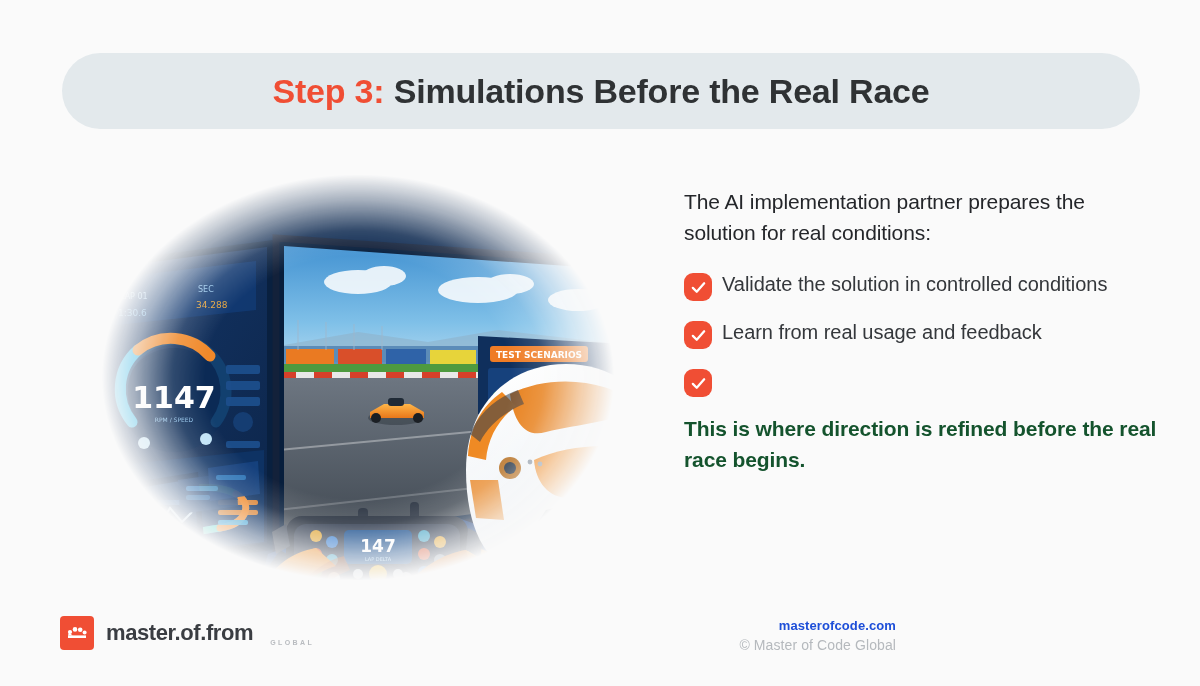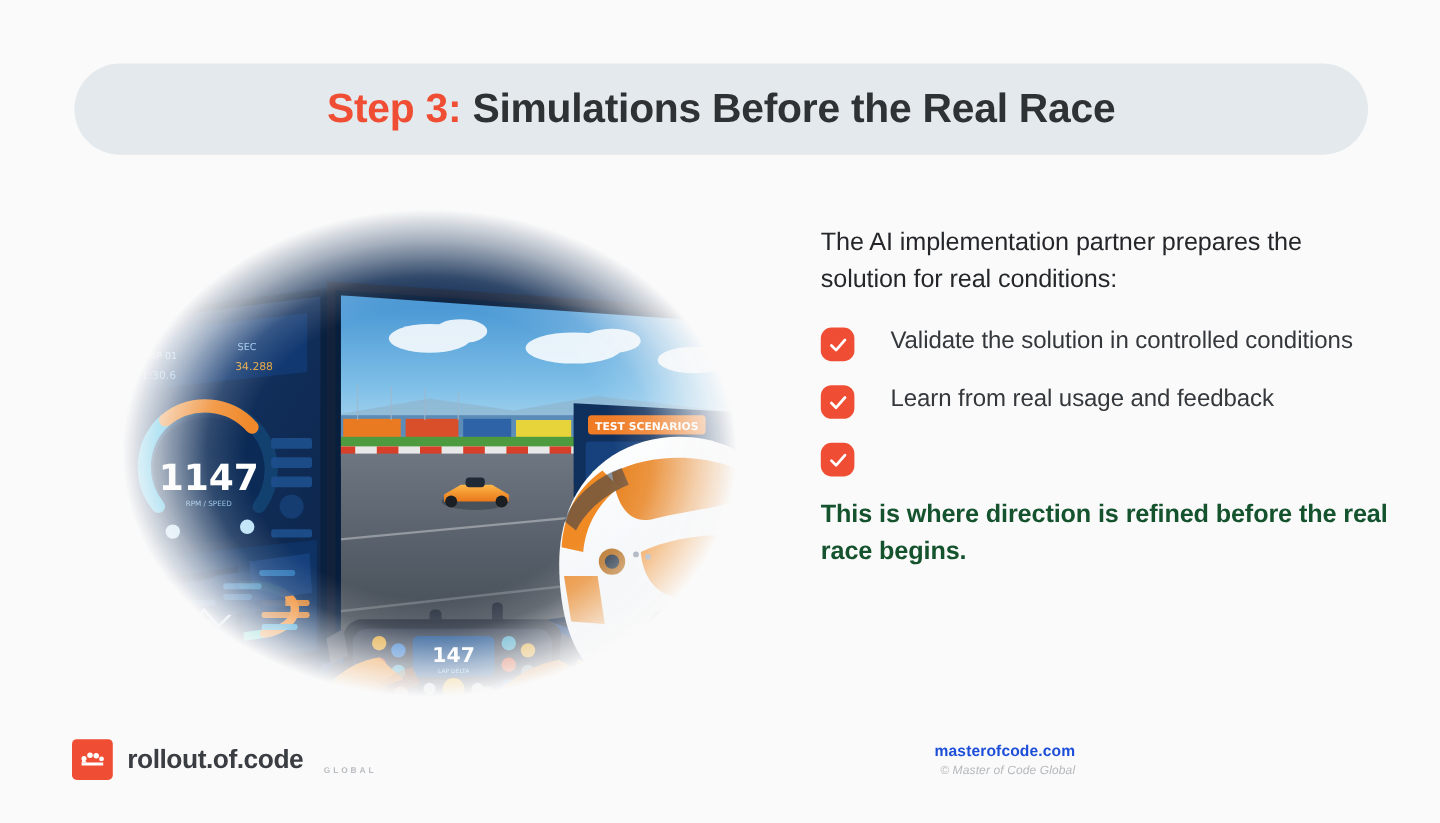--- a/index.html
+++ b/index.html
@@ -36,21 +36,21 @@
   .illus svg{ display:block; width:100%; height:100%; }
 
   
   .content{ position:absolute; left:684px; top:186px; width:476px; }
   .intro{
     font-size:21px; font-weight:normal; color:#24262a; line-height:1.48;
     letter-spacing:-0.1px;
   }
   .bullets{ margin-top:22px; }
   .bullet{
-    display:flex; align-items:flex-start; gap:30px; margin-bottom:17px;
+    display:flex; align-items:flex-start; gap:10px; margin-bottom:17px;
   }
   .check{
     flex:0 0 auto; width:28px; height:28px; margin-top:3px;
     background:#f04e34; border-radius:9px;
     display:flex; align-items:center; justify-content:center;
   }
   .check svg{ width:17px; height:17px; display:block; }
   .bullet-text{
     font-size:20px; color:#34373b; line-height:1.4; letter-spacing:-0.05px;
   }
@@ -72,21 +72,21 @@
     font-size:22px; font-weight:bold; color:#3a3d42; letter-spacing:-0.4px;
   }
   .logo-sub{
     font-size:7px; font-weight:bold; color:#b9bcc0; letter-spacing:2.4px;
     margin-left:5px; align-self:flex-end; margin-bottom:4px;
   }
   .footer-credit{
     position:absolute; right:60px; top:618px; text-align:right;
   }
   .credit-site{ font-size:13px; font-weight:bold; color:#1d4ed8; letter-spacing:0.1px; }
-  .credit-copy{ font-size:10px; color:#b5b9bd; margin-top:4px; letter-spacing:0.1px;font-style:italic; }
+  .credit-copy{ font-size:14px; color:#b5b9bd; margin-top:4px; letter-spacing:0.1px; }
 </style>
 </head>
 <body>
 
 <div class="page">
 
   <div class="header-bar">
     <div class="header-title">
       <span class="header-step">Step 3:</span><span> Simulations Before the Real Race</span>
     </div>
@@ -421,21 +421,21 @@
     <span class="logo-mark">
       <svg viewBox="0 0 24 20">
         <circle cx="5" cy="9" r="2.1" fill="#ffffff"></circle>
         <circle cx="10" cy="6.4" r="2.3" fill="#ffffff"></circle>
         <circle cx="15.2" cy="6.8" r="2.3" fill="#ffffff"></circle>
         <circle cx="19.6" cy="9.4" r="2" fill="#ffffff"></circle>
         <path d="M3 12.4 L21 12.4 L21 15 L3 15 Z" fill="#ffffff"></path>
         <path d="M4 9.2 L7.6 12.4 L3 12.4 Z" fill="#ffffff"></path>
       </svg>
     </span>
-    <span class="logo-word">rollout.of.code</span>
+    <span class="logo-word">master.of.from</span>
     <span class="logo-sub">GLOBAL</span>
   </div>
 
   <div class="footer-credit">
     <div class="credit-site">masterofcode.com</div>
     <div class="credit-copy">© Master of Code Global</div>
   </div>
 
 </div>
 

